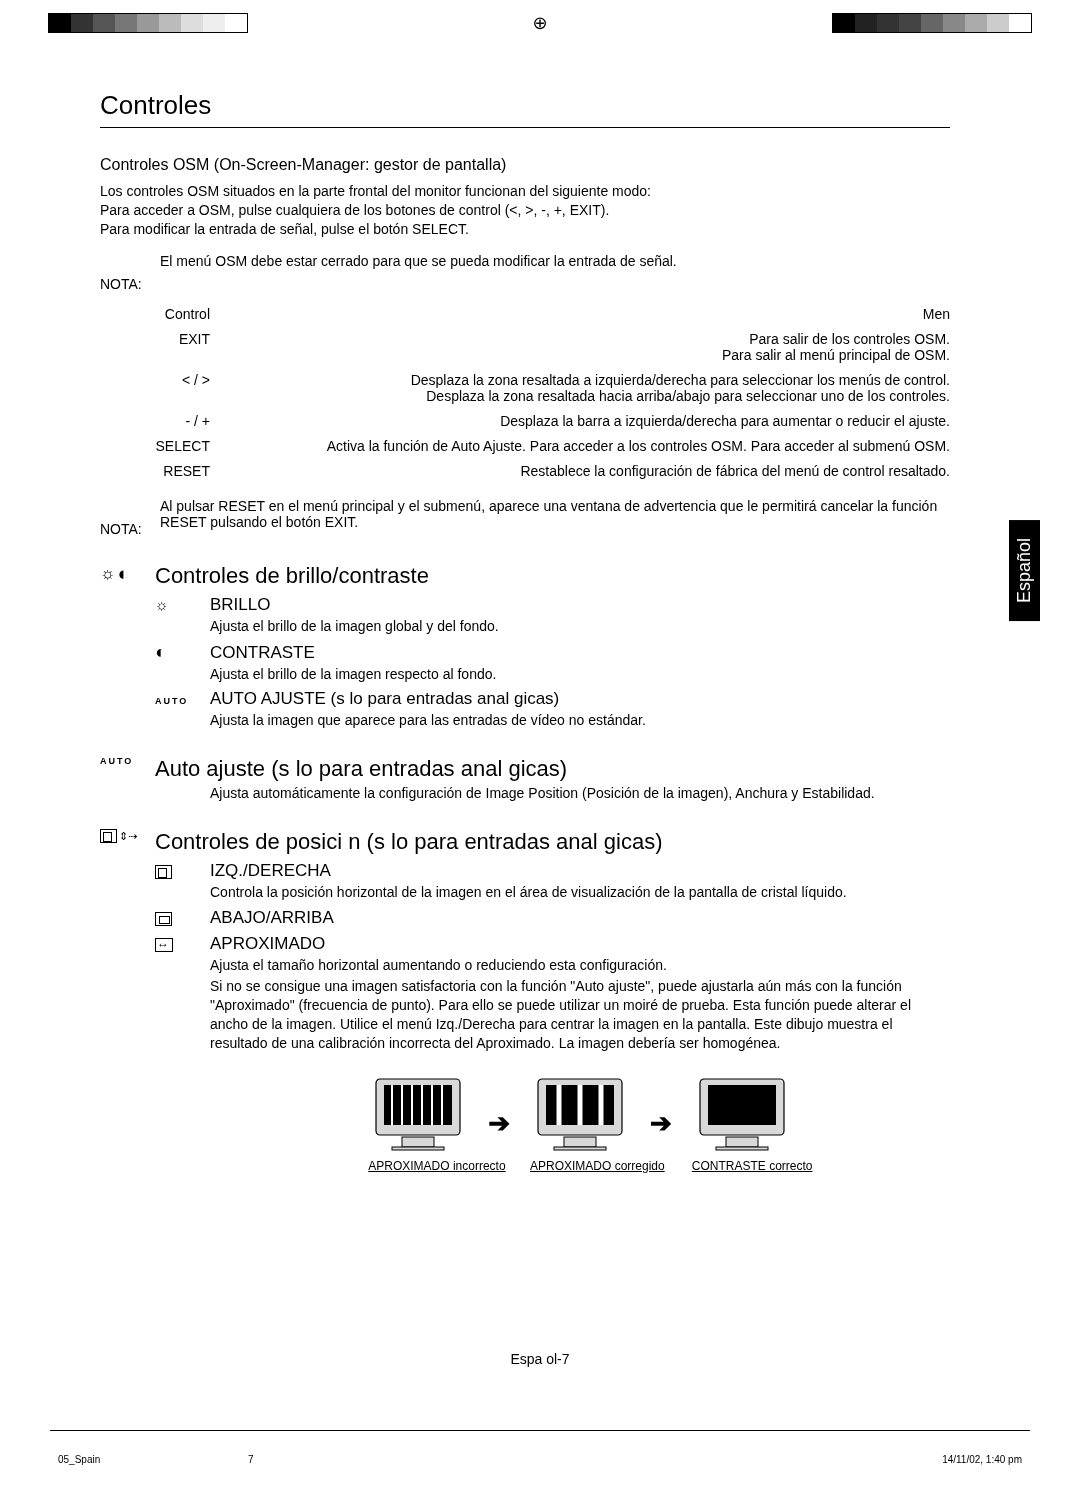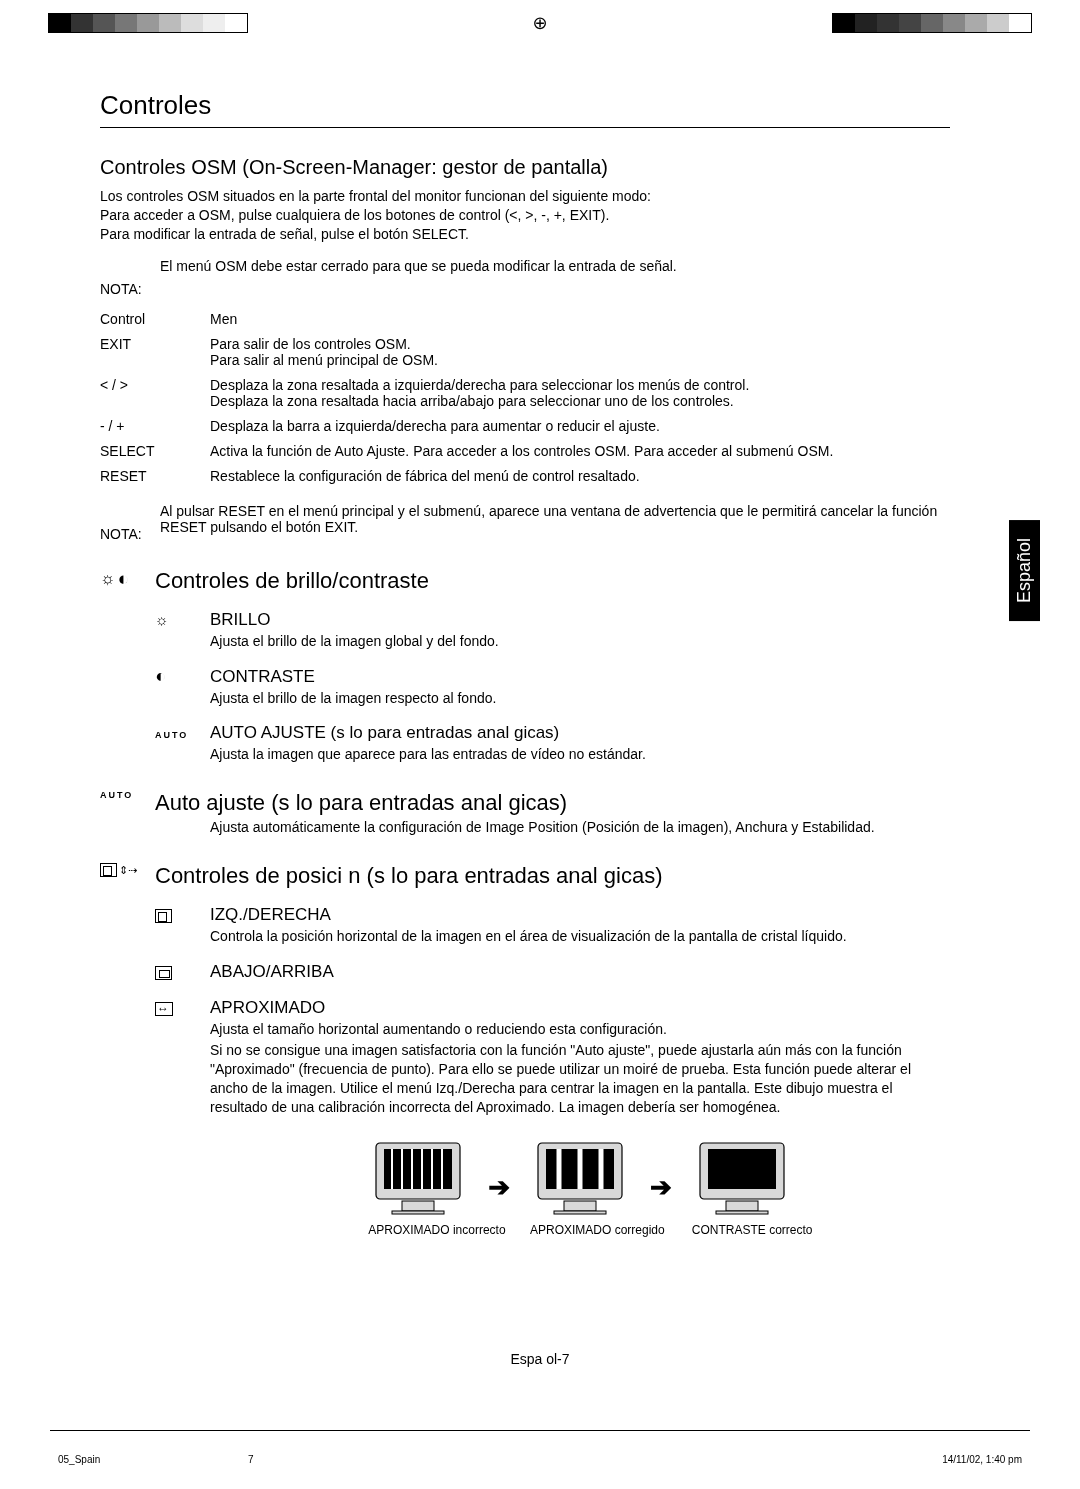--- a/index.html
+++ b/index.html
@@ -22,21 +22,21 @@
     font-size: 26px;
     font-weight: normal;
     font-family: Arial, Helvetica, sans-serif;
   }
   .hr {
     border: none;
     border-top: 1px solid #000;
     margin: 6px 0 28px 0;
   }
   .subtitle {
-    font-size: 20px;
+    font-size: 16px;
     font-weight: normal;
     margin-bottom: 8px;
   }
   .body-text {
     font-size: 14px;
     line-height: 1.35;
   }
   .note-row {
     display: flex;
     margin-top: 14px;
@@ -53,20 +53,21 @@
   .ctrl-table {
     margin-top: 10px;
     font-size: 14px;
     width: 100%;
   }
   .ctrl-row {
     display: flex;
     padding: 4px 0;
     border-bottom: 0.5px solid transparent;
     align-items: flex-start;
+    text-align: right;
   }
   .ctrl-col1 {
     width: 110px;
     flex-shrink: 0;
   }
   .ctrl-col2 {
     flex: 1;
   }
   .section {
     display: flex;
@@ -95,21 +96,20 @@
     width: 55px;
     flex-shrink: 0;
     margin-left: 55px;
     font-size: 15px;
   }
   .item-content {
     flex: 1;
   }
   .item-title {
     font-size: 17px;
-    margin-top: 10px;
   }
   .item-desc {
     font-size: 14px;
     margin-top: 2px;
     line-height: 1.35;
   }
   .auto-label {
     font-size: 9px;
     letter-spacing: 2px;
     font-weight: bold;
@@ -175,20 +175,21 @@
   .monitors {
     display: flex;
     justify-content: center;
     align-items: center;
     gap: 20px;
     margin-top: 22px;
   }
   .monitor {
     width: 100px;
     text-align: left;
+    text-decoration: underline;
   }
   .monitor svg {
     display: block;
     margin: 0 auto;
   }
   .monitor-caption {
     font-size: 12px;
     margin-top: 8px;
     white-space: nowrap;
   }

